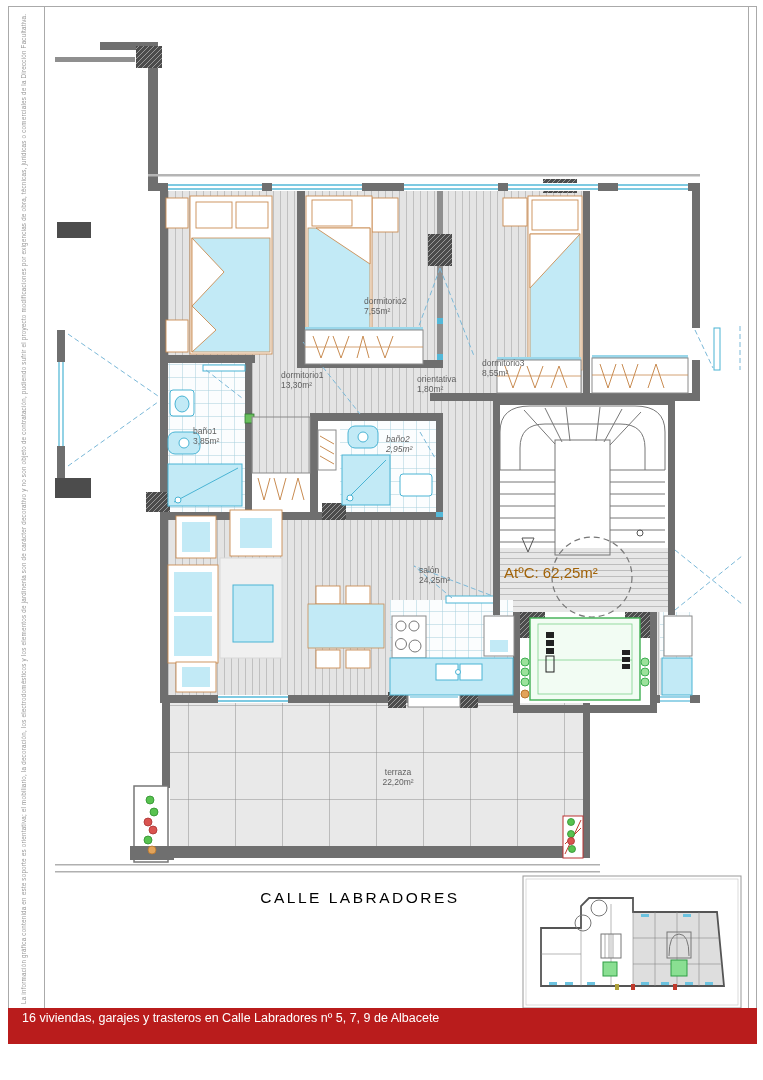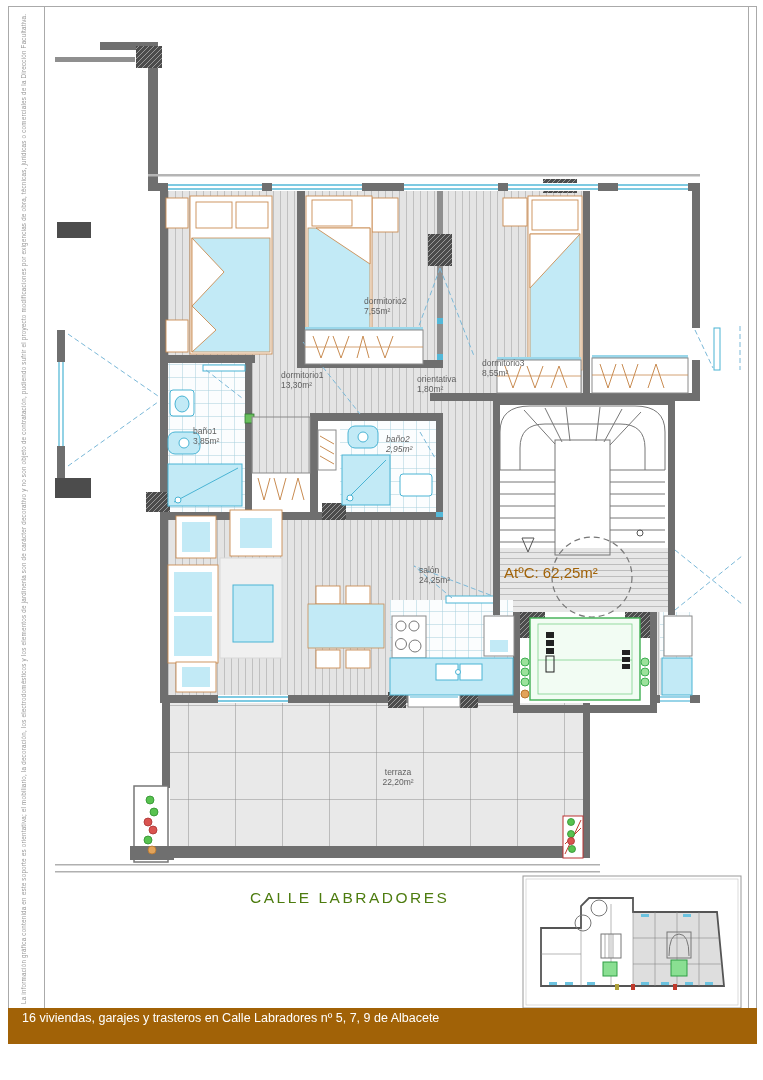--- a/index.html
+++ b/index.html
@@ -14,32 +14,32 @@
   .fcyan{fill:#c2eaf6;stroke:#c98c52;stroke-width:0.8;}
   .bcyan{fill:#c2eaf6;stroke:#4ab4d4;stroke-width:1;}
   .bwhite{fill:#ffffff;stroke:#4ab4d4;stroke-width:1;}
   .gline{stroke:#777;fill:none;stroke-width:1;}
   .dash{stroke:#7ab8d8;stroke-width:1;stroke-dasharray:5,3;fill:none;}
   .zig{stroke:#c98c52;fill:none;stroke-width:1;}
   .wardrobe{fill:#fff;stroke:#8a8a8a;stroke-width:1;}
   
   .plan-label{position:absolute;font-size:8.5px;line-height:10px;color:#5f5f5f;white-space:nowrap;}
   .unit-label{position:absolute;left:504px;top:564px;font-size:15px;color:#a16207;white-space:nowrap;}
-  .street-label{position:absolute;left:250px;top:889px;width:220px;text-align:left;
-      font-size:15.5px;letter-spacing:2.5px;color:#4d7c0f;white-space:nowrap;}
+  .street-label{position:absolute;left:250px;top:889px;width:220px;text-align:center;
+      font-size:15.5px;letter-spacing:2.5px;color:#000000;white-space:nowrap;}
   .margin-note{position:absolute;left:20px;top:1004px;width:985px;transform:rotate(-90deg);
       transform-origin:0 0;font-size:6.3px;color:#979797;letter-spacing:.2px;white-space:nowrap;}
   
   .titleblock{position:absolute;left:8px;top:1008px;width:749px;}
   .tb-row1{position:relative;height:34px;background:#fff;border-top:1.5px solid #8a8a8a;color:#26427e;}
   .tb-row1 .dwelling{position:absolute;left:30px;top:4px;font-size:21px;letter-spacing:.5px;}
   .tb-row1 .planname{position:absolute;left:242px;top:8px;font-size:16px;letter-spacing:.5px;}
   .tb-row1 .useful{position:absolute;left:398px;top:11px;font-size:12px;}
   .tb-row1 .scale{position:absolute;right:14px;top:12px;font-size:11px;}
-  .tb-row2{position:relative;height:36px;background:#a16207;color:#fff;}
+  .tb-row2{position:relative;height:36px;background:#b91c1c;color:#fff;}
   .tb-row2 .project{position:absolute;left:14px;top:3px;font-size:12.5px;}
   .tb-row2 .promoter{position:absolute;right:8px;bottom:4px;font-size:12.5px;}
 </style>
 </head>
 <body>
 
 <div class="sheet">
 
   <svg class="plan-svg" width="763" height="1080" viewBox="0 0 763 1080">
     <defs>

